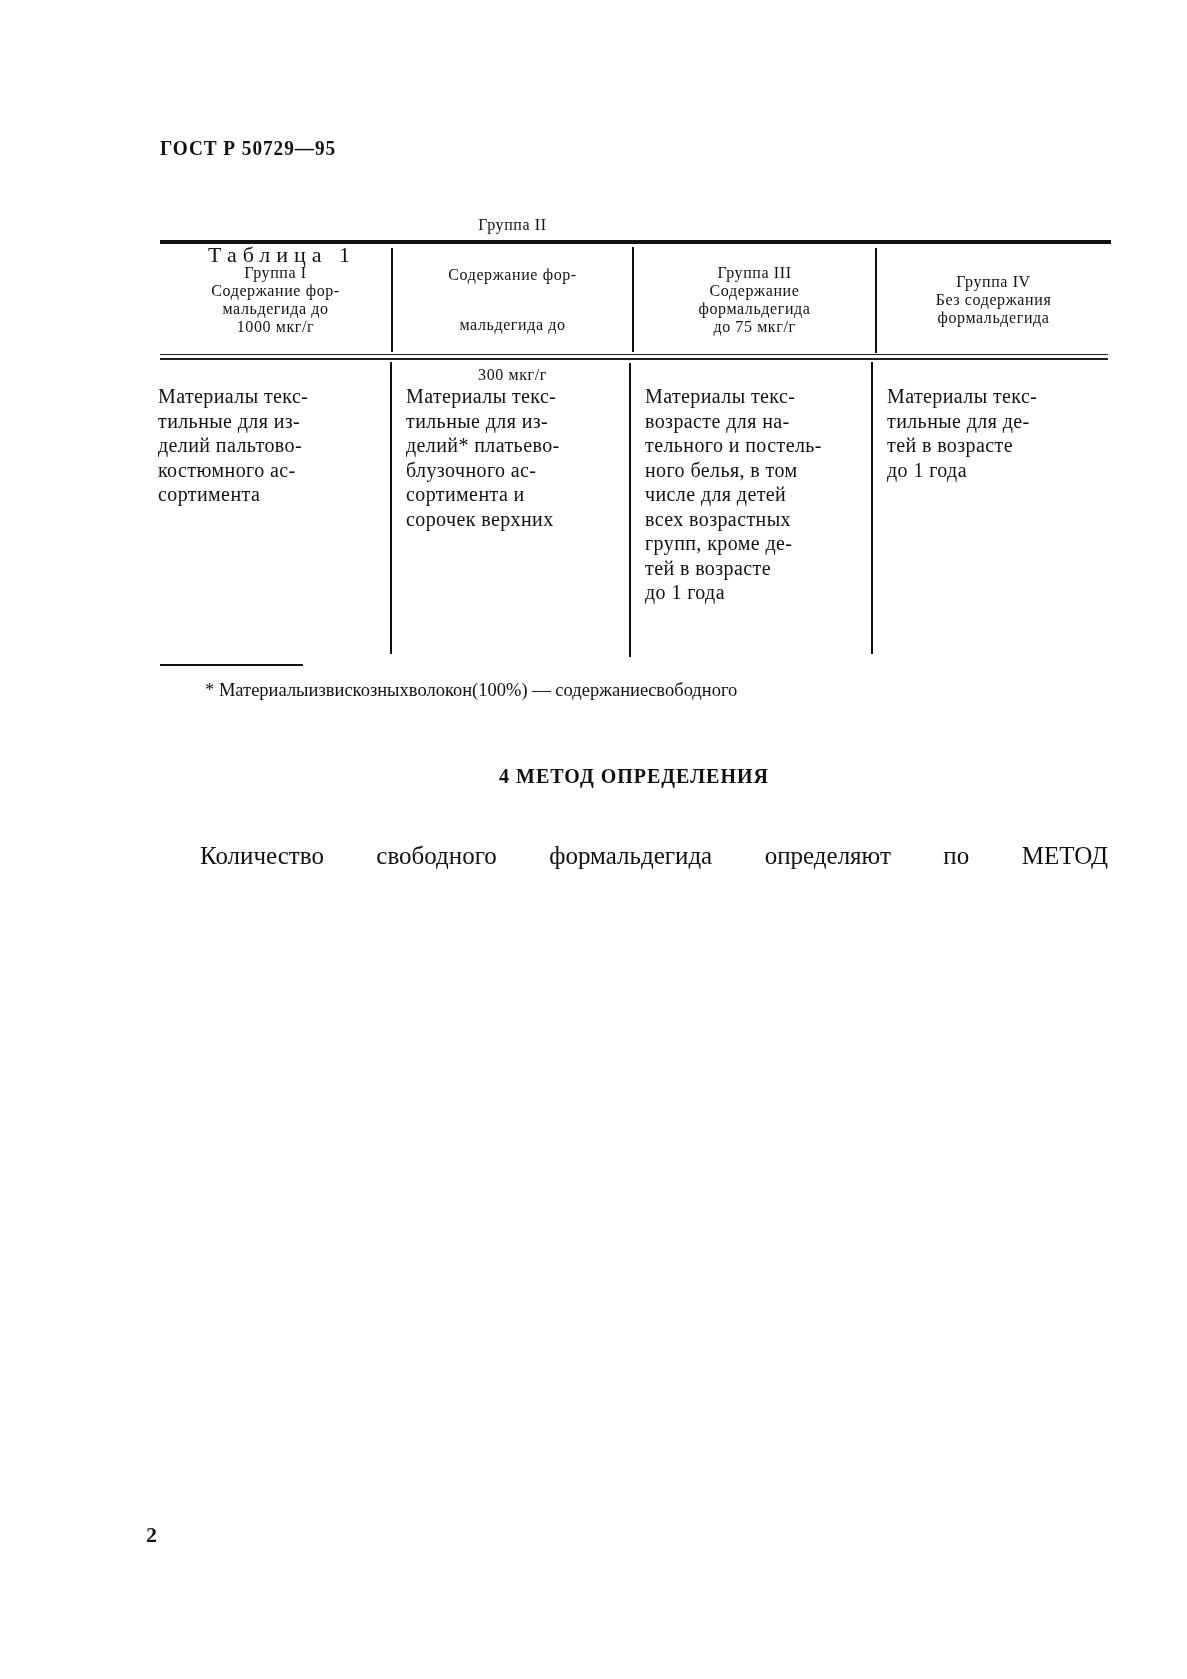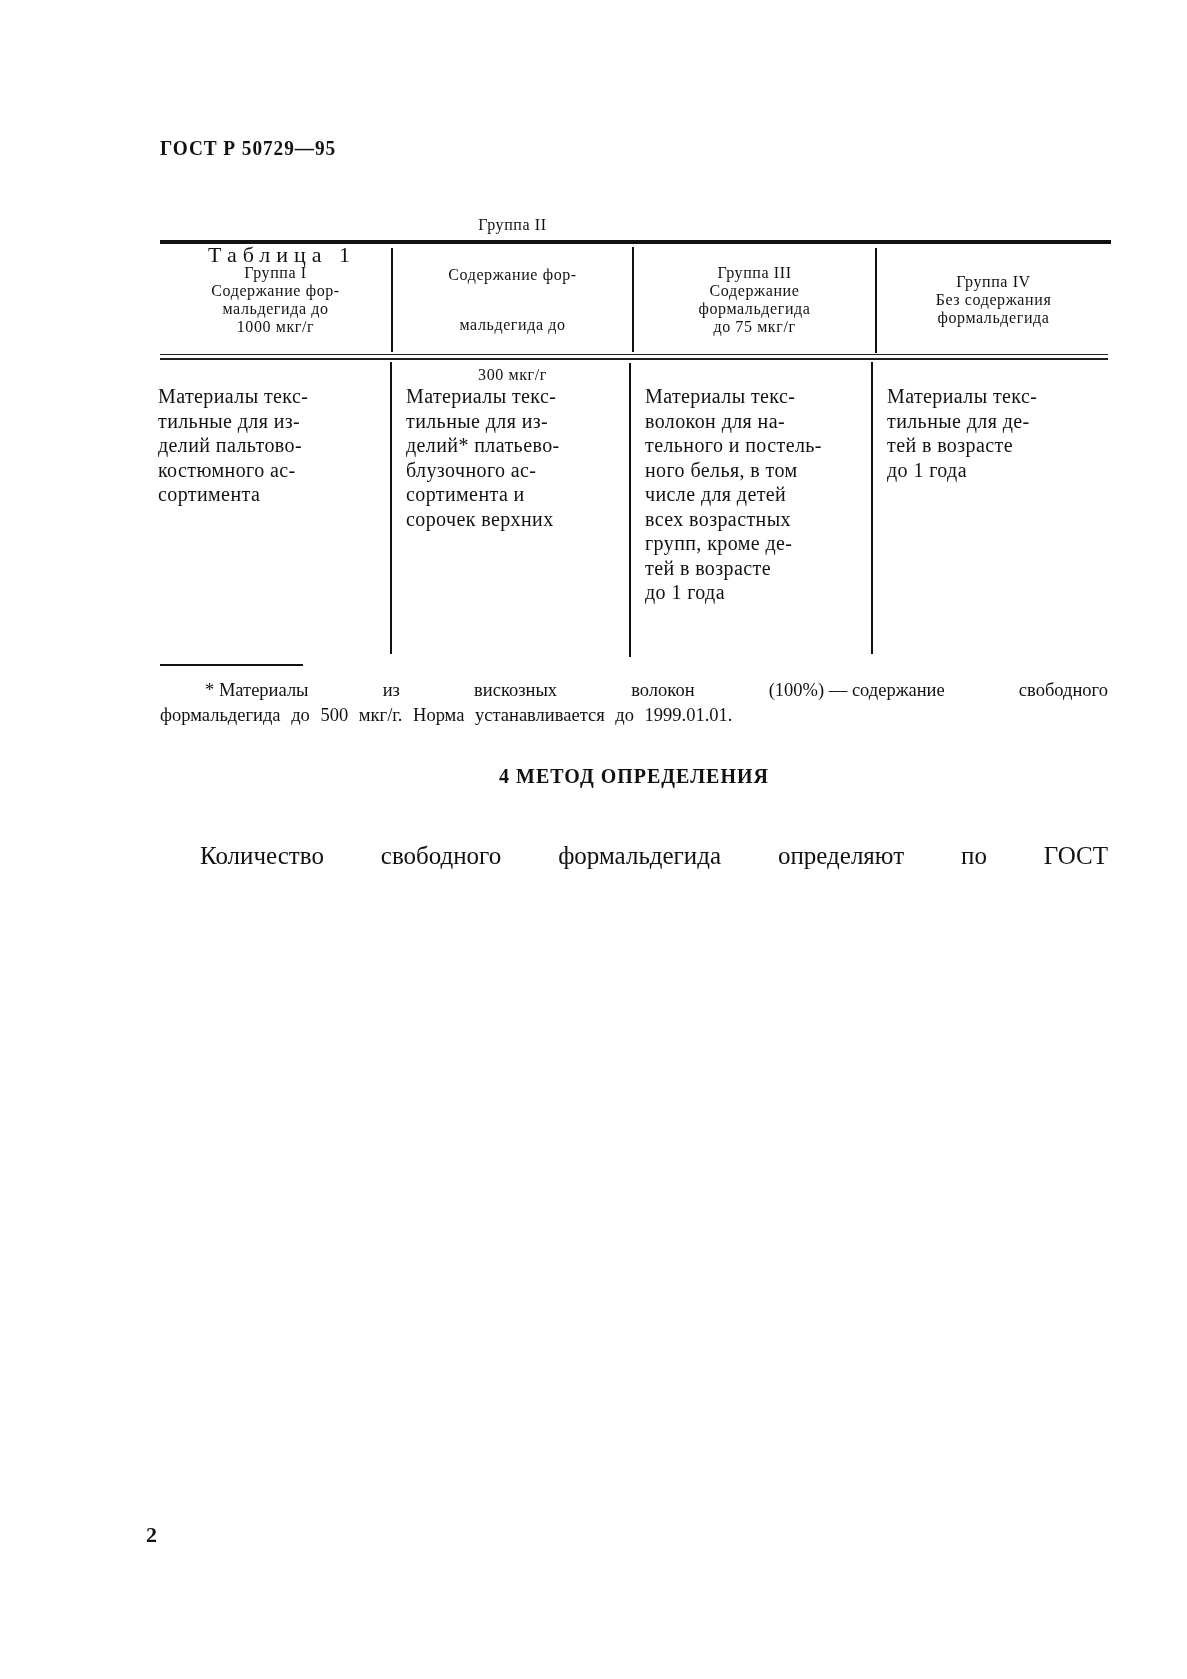--- a/index.html
+++ b/index.html
@@ -24,21 +24,21 @@
     display: flex; flex-direction: column; justify-content: center;
   }
   .body-cell {
     font-size: 20px; line-height: 24.5px; letter-spacing: 0.4px;
   }
   .body-cell div { white-space: nowrap; }
   .fn-rule { left: 160px; top: 664px; width: 143px; height: 2px; background: #111; }
   .footnote {
     left: 160px; top: 678px; width: 948px; font-size: 18.5px; line-height: 25px;
   }
-  .footnote .l1 { text-indent: 45px; display: flex; justify-content: space-between; padding-left: 45px; text-indent: 0; }
+  .footnote .l1 { text-indent: 45px; display: flex; padding-left: 45px; text-indent: 0; }
   .section-head {
     left: 160px; width: 948px; top: 765px; text-align: center;
     font-family: Liberation Serif, serif;
     font-weight: bold; font-size: 20px; letter-spacing: 1px;
   }
   .para {
     left: 160px; top: 812px; width: 948px; font-size: 25px; line-height: 31px;
   }
   .para .l1 { display: flex; justify-content: space-between; padding-left: 40px; margin-top: 28px; }
   .page-num {
@@ -99,21 +99,21 @@
   <div class="abs body-cell" style="left:406px; top:384px;">
     <div>Материалы текс-</div>
     <div>тильные для из-</div>
     <div>делий* платьево-</div>
     <div>блузочного ас-</div>
     <div>сортимента и</div>
     <div>сорочек верхних</div>
   </div>
   <div class="abs body-cell" style="left:645px; top:384px;">
     <div>Материалы текс-</div>
-    <div>волокон для на-</div>
+    <div>возрасте для на-</div>
     <div>тельного и постель-</div>
     <div>ного белья, в том</div>
     <div>числе для детей</div>
     <div>всех возрастных</div>
     <div>групп, кроме де-</div>
     <div>тей в возрасте</div>
     <div>до 1 года</div>
   </div>
   <div class="abs body-cell" style="left:887px; top:384px;">
     <div>Материалы текс-</div>
@@ -126,29 +126,28 @@
 <div class="abs fn-rule"></div>
 <div class="abs footnote">
   <div class="l1">
     <span>* Материалы</span>
     <span>из</span>
     <span>вискозных</span>
     <span>волокон</span>
     <span>(100%) — содержание</span>
     <span>свободного</span>
   </div>
-  <div style="word-spacing:6px;">формальдегида до 500 мкг/г. Норма устанавливается до 1999.01.01.</div>
 </div>
 
 <div class="abs section-head">4 МЕТОД ОПРЕДЕЛЕНИЯ</div>
 
 <div class="abs para">
   <div class="l1">
     <span>Количество</span>
     <span>свободного</span>
     <span>формальдегида</span>
     <span>определяют</span>
     <span>по</span>
-    <span>ГОСТ</span>
+    <span>МЕТОД</span>
   </div>
 </div>
 
 <div class="abs page-num">2</div>
 
 </body></html>

